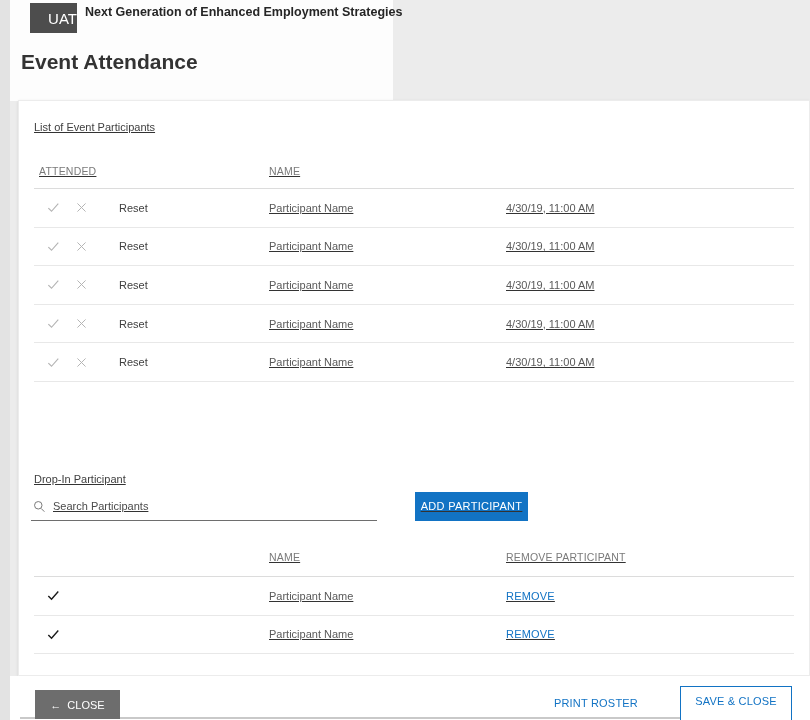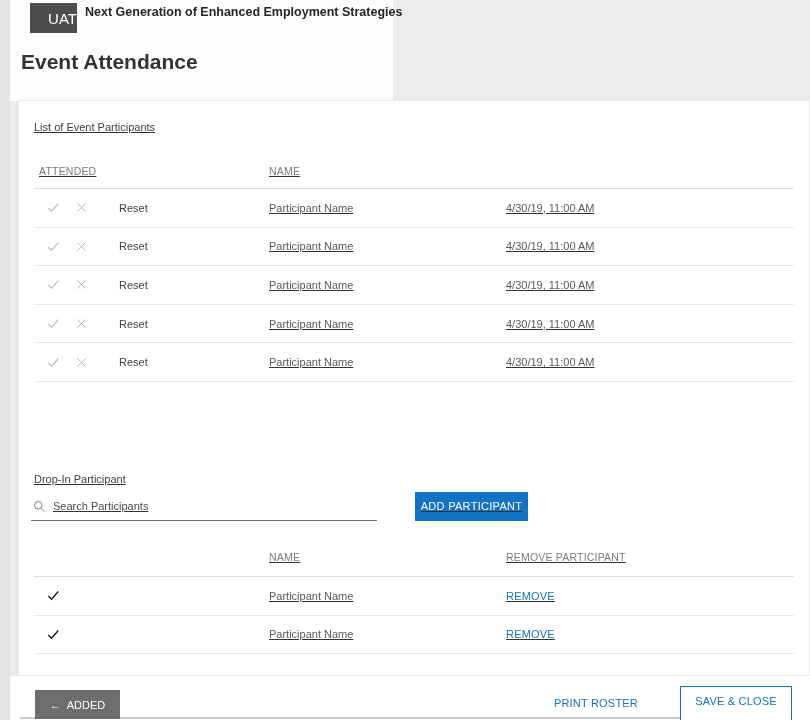--- a/index.html
+++ b/index.html
@@ -263,17 +263,17 @@
   </div>
 </div>
   </div>
 
 </div>
 
 <div class="footer">
   <div class="footer-line"></div>
   <button class="back-btn">
     <span>←</span>
-    <span>ADDED</span>
+    <span>CLOSE</span>
   </button>
   <span class="print-link">PRINT ROSTER</span>
   <button class="save-btn">SAVE &amp; CLOSE</button>
 </div>
 
 </body></html>

